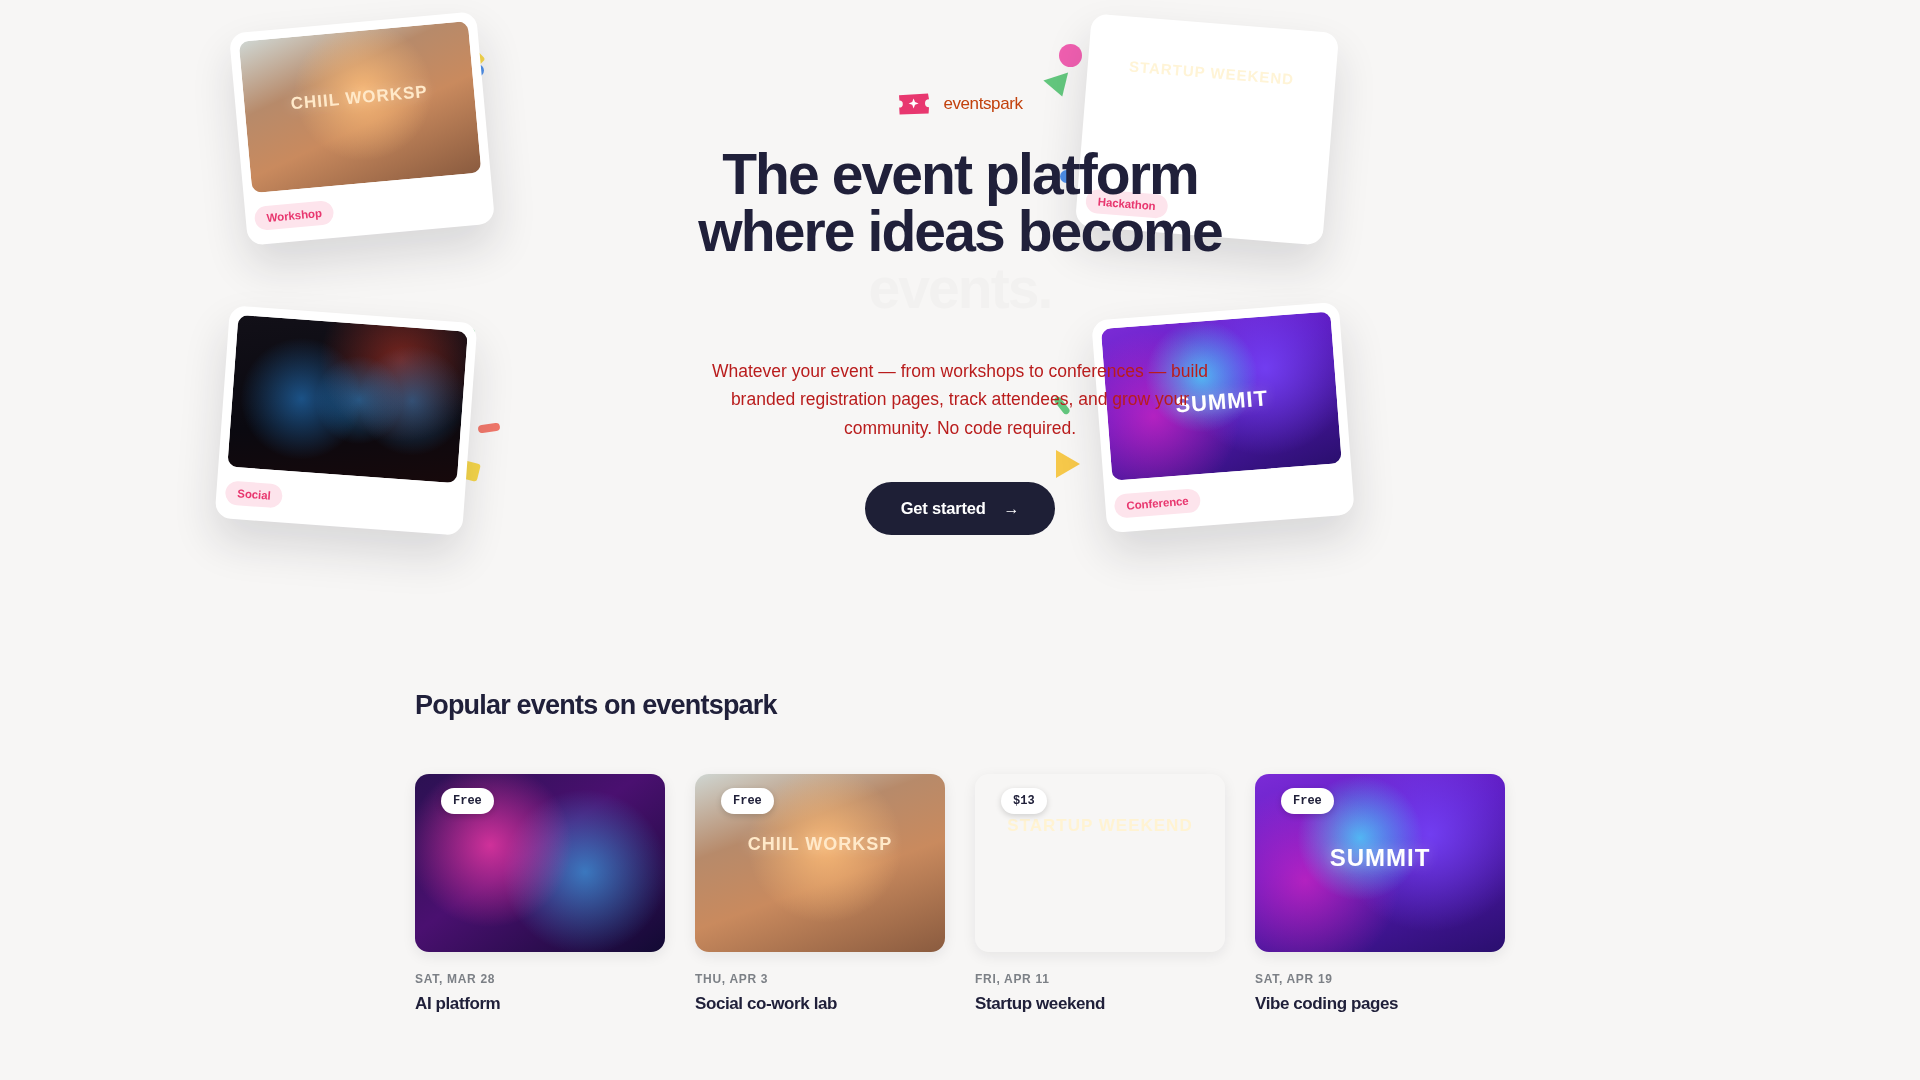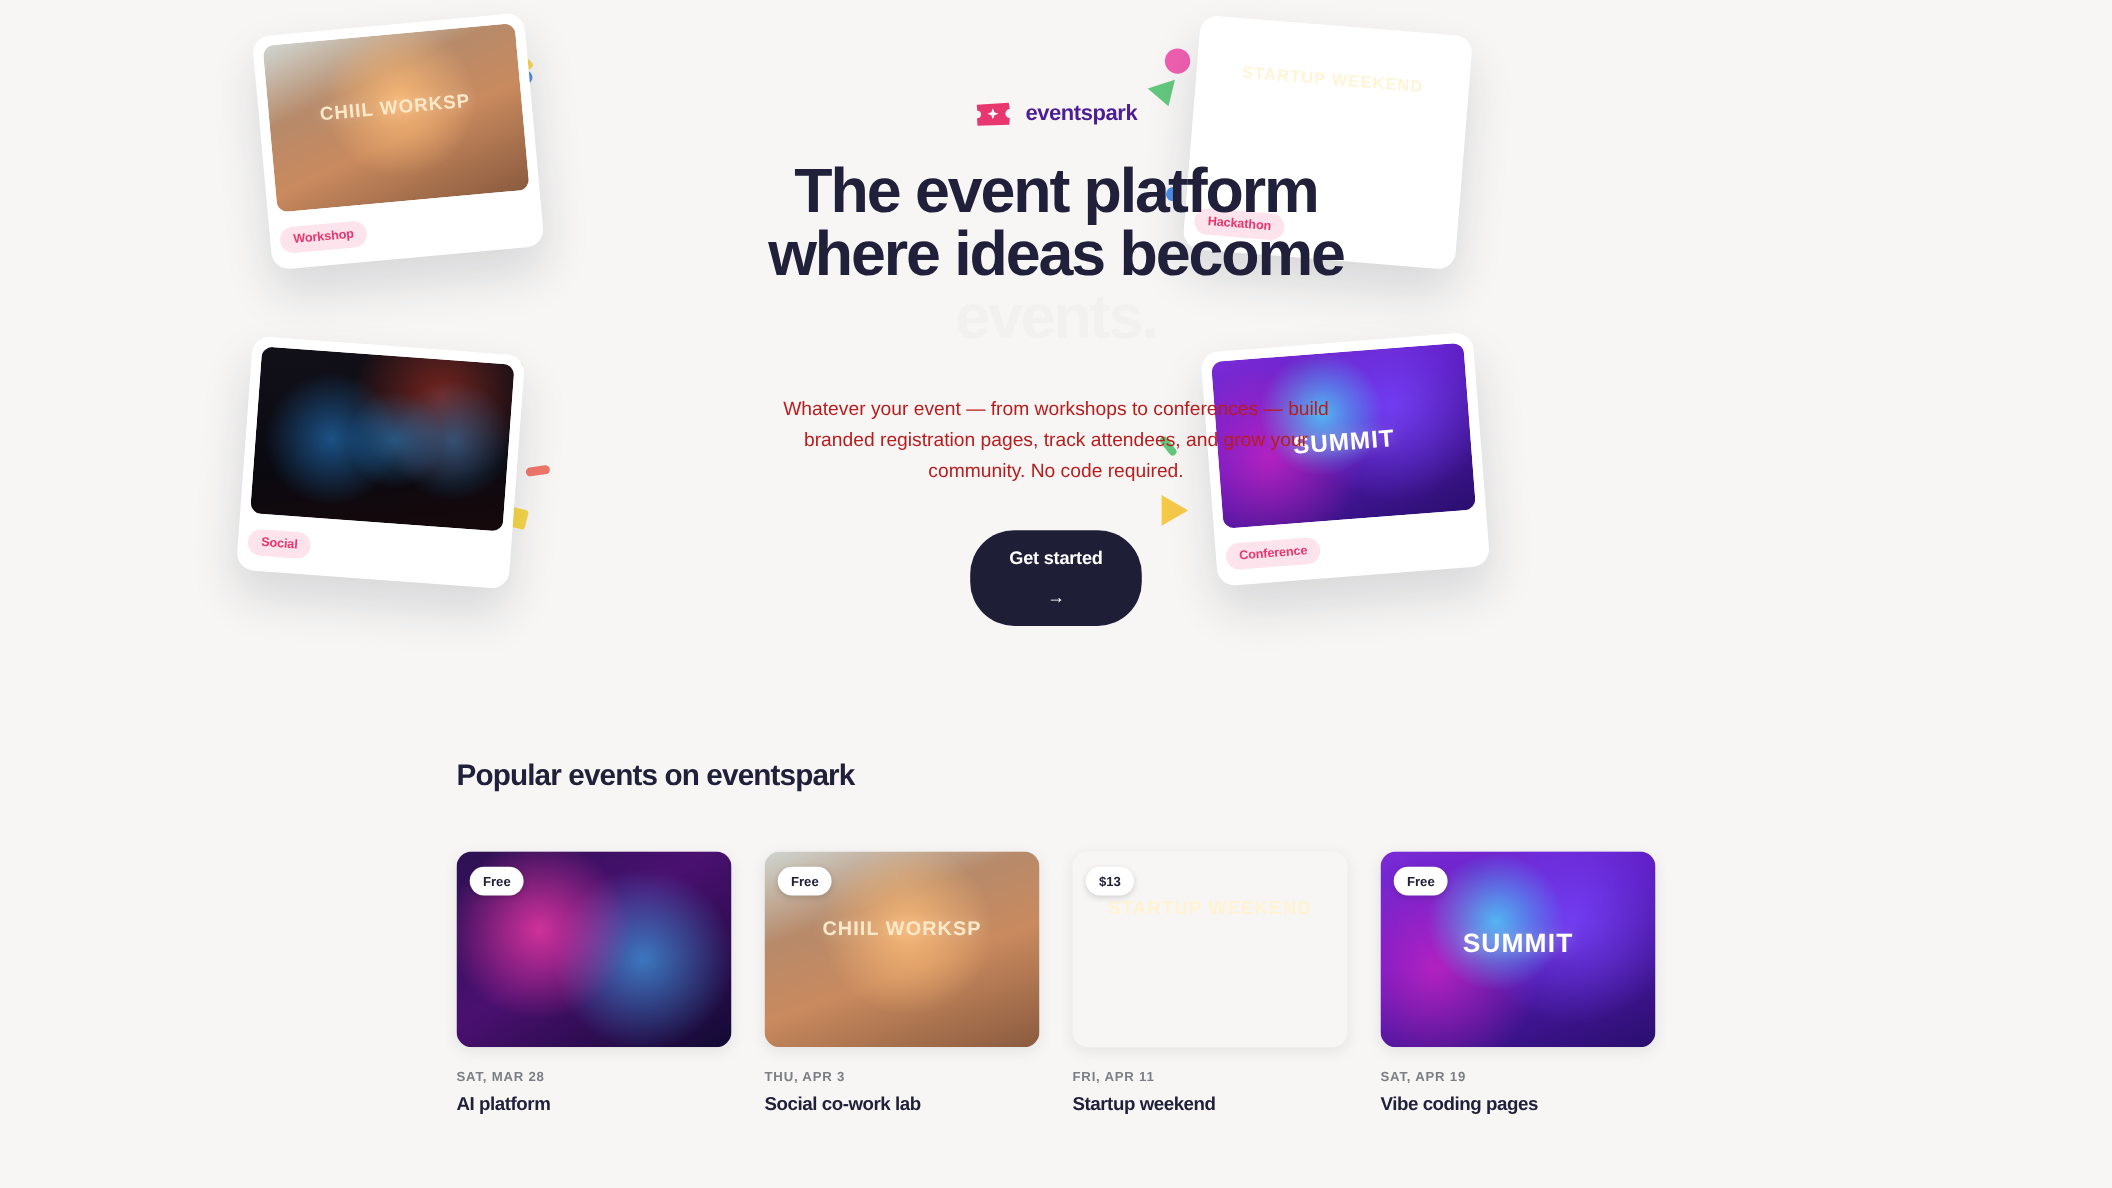--- a/index.html
+++ b/index.html
@@ -14,36 +14,36 @@
   
   .hero { position: relative; width: 1920px; height: 690px; }
 
   .hero-center {
     position: absolute; left: 50%; top: 92px; transform: translateX(-50%);
     width: 760px; text-align: center; z-index: 6;
   }
   .brand { display: flex; align-items: center; justify-content: center; gap: 12px; margin-bottom: 30px; }
   .ticket-icon { width: 34px; height: 23px; position: relative; flex: 0 0 auto; }
   .brand-name {
-    font-size: 20px; font-weight: 700; color: #4c1d95; letter-spacing: -0.4px;
+    font-size: 17px; font-weight: 400; color: #c2410c; letter-spacing: -0.4px;
   }
   .headline {
     font-size: 57px; line-height: 1.0; font-weight: 800; color: #20203a;
     letter-spacing: -1.9px; white-space: nowrap; margin-top: 31px;
   }
   .headline .ghost { color: #f2f1f0; }
   .subcopy {
     margin-top: 40px; font-size: 17.5px; line-height: 1.62; color: #b91c1c;
     max-width: 520px; margin-left: auto; margin-right: auto;
   }
   .cta {
     margin-top: 40px; display: inline-flex; align-items: center; gap: 18px;
     background: #1e1f36; color: #ffffff; border: none; cursor: pointer;
     border-radius: 40px; padding: 17px 36px; font-size: 16.5px; font-weight: 700;
-    font-family: "Liberation Sans", sans-serif; letter-spacing: -0.2px; flex-direction: column;
+    font-family: "Liberation Sans", sans-serif; letter-spacing: -0.2px;
   }
   .cta-arrow { font-size: 16px; line-height: 1; }
 
   
   .fcard {
     position: absolute; width: 248px; background: #ffffff; border-radius: 16px;
     padding: 9px 9px 0 9px; box-shadow: 0 22px 44px rgba(30,25,40,.14);
     z-index: 4;
   }
   .fcard .thumb {
@@ -113,23 +113,23 @@
     font-size: 27px; font-weight: 800; color: #20203a; letter-spacing: -0.8px;
     margin-bottom: 53px; margin-top: 0;
   }
   .grid { display: grid; grid-template-columns: repeat(4, 1fr); gap: 30px; }
   .ecard { cursor: pointer; }
   .ecard .ethumb {
     position: relative; width: 100%; height: 178px; border-radius: 14px;
     overflow: hidden; box-shadow: 0 4px 14px rgba(30,25,40,.08);
   }
   .price-pill {
-    position: absolute; left: 12px; top: 14px; background: #ffffff; color: #20203a;
+    position: absolute; left: 26px; top: 14px; background: #ffffff; color: #20203a;
     font-size: 12px; font-weight: 700; padding: 6px 12px; border-radius: 18px;
-    box-shadow: 0 2px 6px rgba(0,0,0,.16); z-index: 2;
+    box-shadow: 0 2px 6px rgba(0,0,0,.16); z-index: 2; font-family: Liberation Mono, monospace;
   }
   .edate {
     margin-top: 20px; font-size: 12px; font-weight: 600; color: #7c8086;
     letter-spacing: .7px; text-transform: uppercase;
   }
   .etitle {
     margin-top: 8px; font-size: 17px; font-weight: 700; color: #20203a;
     letter-spacing: -0.4px;
   }
 </style>

